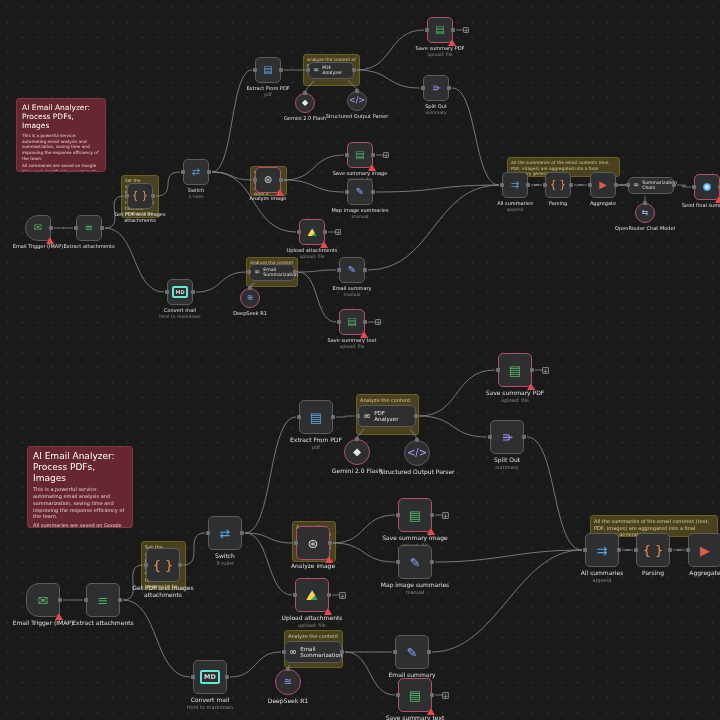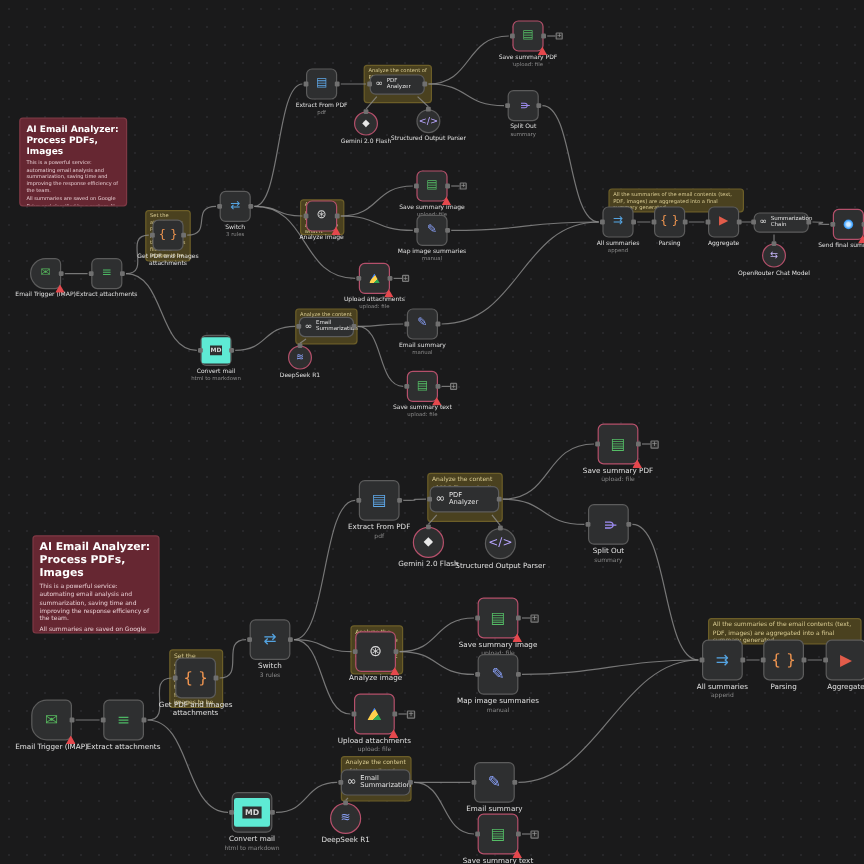--- a/index.html
+++ b/index.html
@@ -17,21 +17,21 @@
   .note{
     position:absolute;z-index:1;box-sizing:border-box;
     background:#4a411f;border:1px solid #6c5e28;border-radius:3px;
     color:#d8cb92;padding:2px 3px;line-height:1.3;text-align:left;overflow:hidden;
   }
   .note-red{
     position:absolute;z-index:1;box-sizing:border-box;
     background:#662732;border:1px solid #7e3844;border-radius:3px;
     color:#e8ced3;padding:4px 5px;overflow:hidden;line-height:1.35;
   }
-  .note-red .t{color:#ffffff;font-weight:bold;line-height:1.2;margin-bottom:3px;}
+  .note-red .t{color:#ffffff;font-weight:normal;line-height:1.2;margin-bottom:3px;}
   .note-red p{margin:2px 0;}
   .nodew{position:absolute;z-index:3;width:84px;text-align:center;}
   .nbox{
     position:relative;margin:0 auto;display:flex;align-items:center;justify-content:center;
     background:#2e2f30;border:1px solid #5c5c5c;border-radius:5px;box-sizing:border-box;
   }
   .nbox.trigger{border-radius:13px 5px 5px 13px;}
   .nbox.circle{border-radius:50%;}
   .nbox.wide{justify-content:flex-start;gap:3px;padding:0 4px;text-align:left;}
   .nbox.pink{border-color:#b5506b;}
@@ -45,21 +45,21 @@
   .warnb{position:absolute;right:-4px;bottom:-4px;width:8px;height:7px;background:#e5484d;
     clip-path:polygon(50% 0,0 100%,100% 100%);z-index:4;}
   .nlabel{color:#e0e0e0;margin-top:3px;line-height:1.15;}
   .nsub{color:#8a8a8a;margin-top:1px;line-height:1.1;}
   .ep{position:absolute;z-index:3;border:1px solid #787878;background:#2b2b2b;color:#a5a5a5;
     display:flex;align-items:center;justify-content:center;border-radius:1px;box-sizing:border-box;}
   .ic{display:inline-block;}
   .ic-drive{clip-path:polygon(50% 0,100% 100%,0 100%);
     background:linear-gradient(135deg,#4c8bf5 0 34%,#ffd04c 34% 67%,#34a853 67%);}
   .ic-dot{border-radius:50%;background:radial-gradient(circle,#cfe9ff 0 25%,#3fa2ff 60%,#1c4f82 100%);}
-  .ic-md{border:7px solid #5eead4;border-radius:2px;color:#d5d5d5;font-weight:bold;
+  .ic-md{border:2px solid #5eead4;border-radius:2px;color:#d5d5d5;font-weight:bold;
     display:flex;align-items:center;justify-content:center;text-align:right;}
 </style>
 </head>
 <body>
 
 <div id="canvas">
     <svg width="720" height="720" class="wires">
       <path d="M 54 228 C 76 228, 51 228, 73 228"></path>
       <path d="M 105 228 C 127 228, 102 196, 124 196"></path>
       <path d="M 105 228 C 137.45 228, 131.55 292, 164 292"></path>

